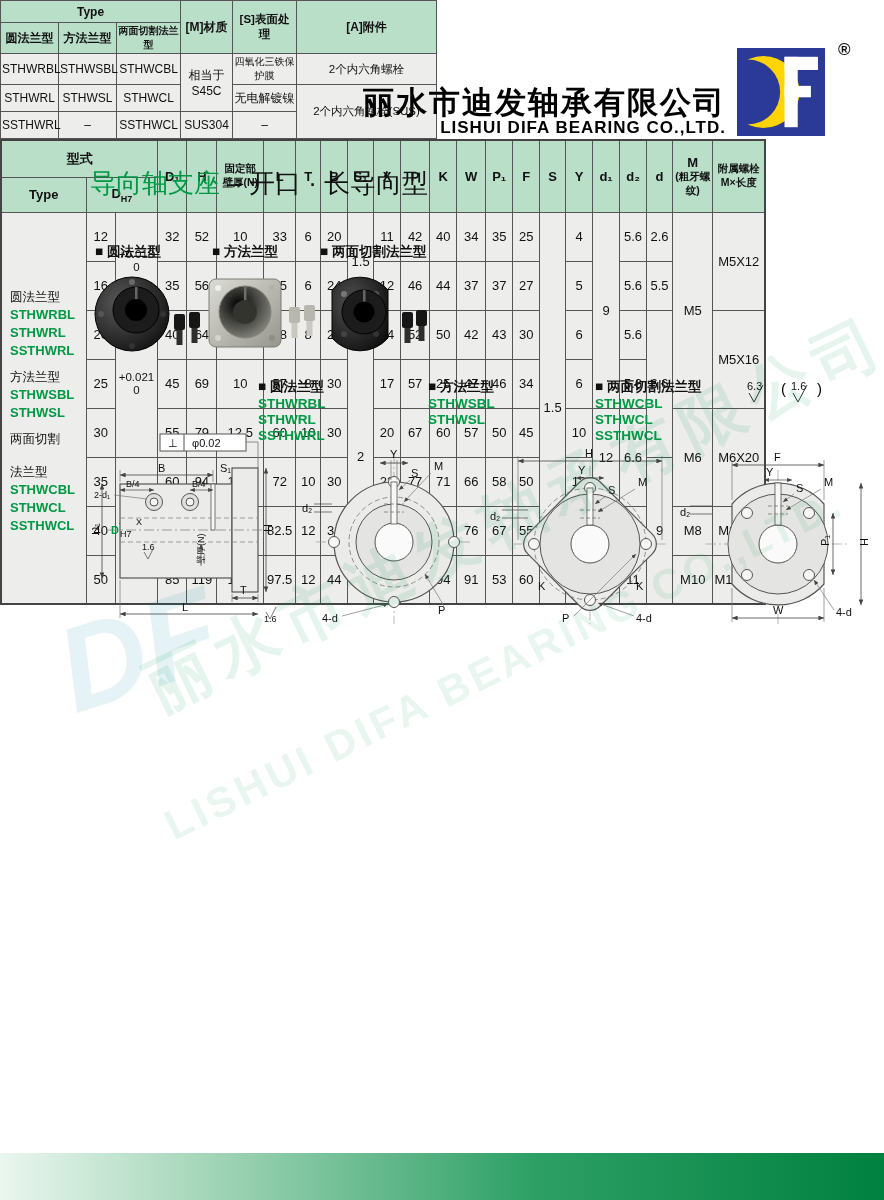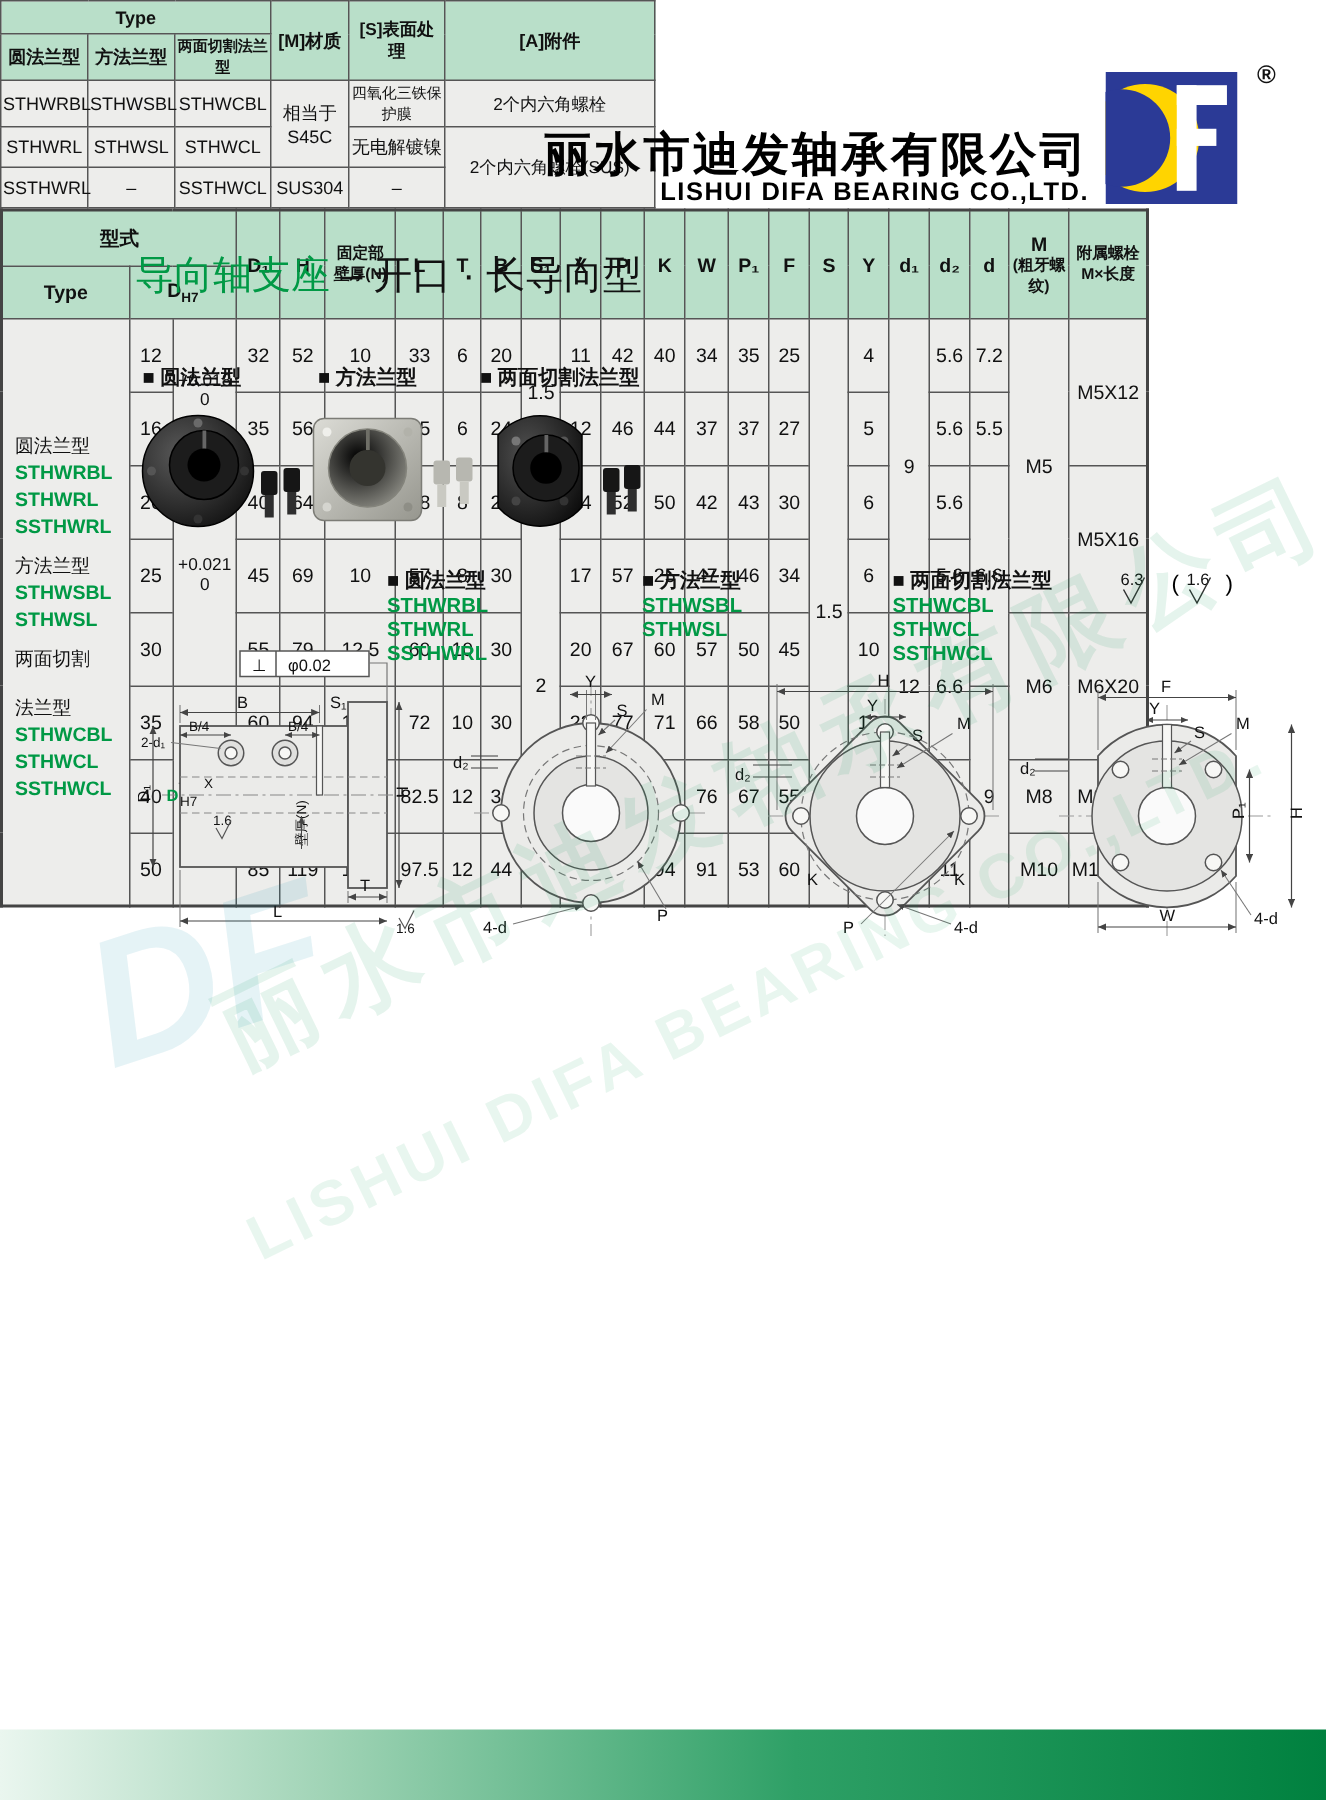--- a/index.html
+++ b/index.html
@@ -495,21 +495,21 @@
       <td>11</td>
       <td>42</td>
       <td>40</td>
       <td>34</td>
       <td>35</td>
       <td>25</td>
       <td rowspan="8">1.5</td>
       <td>4</td>
       <td rowspan="4">9</td>
       <td>5.6</td>
-      <td>7.2</td>
+      <td>2.6</td>
       <td rowspan="4">M5</td>
       <td rowspan="2">M5X12</td>
     </tr>
     <tr class="d">
       <td>16</td>
       <td>35</td>
       <td>56</td>
       <td>9.5</td>
       <td>45</td>
       <td>6</td>

